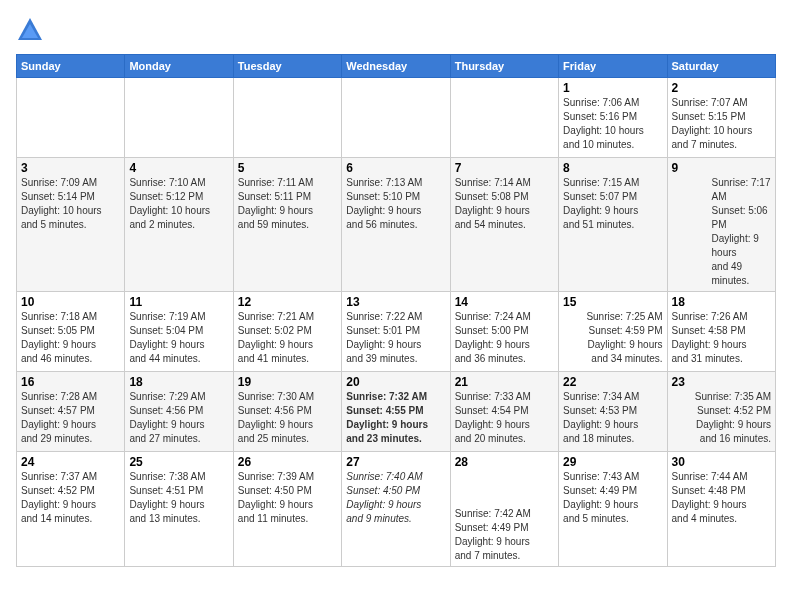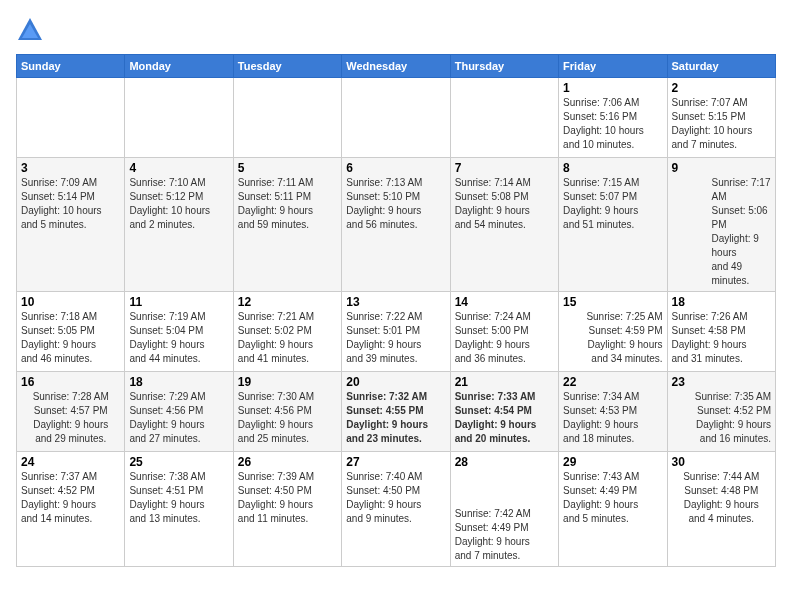--- a/index.html
+++ b/index.html
@@ -251,21 +251,21 @@
           <span class="day-num">18</span>
           <div class="day-info" style="white-space: pre-line;">Sunrise: 7:26 AM
 Sunset: 4:58 PM
 Daylight: 9 hours
 and 31 minutes.</div>
         </td>
       </tr>
       <tr class="data-row-even">
         <td>
           <span class="day-num">16</span>
-          <div class="day-info" style="white-space: pre-line; text-align: center;">Sunrise: 7:28 AM
+          <div class="day-info" style="white-space: pre-line;">Sunrise: 7:28 AM
 Sunset: 4:57 PM
 Daylight: 9 hours
 and 29 minutes.</div>
         </td>
         <td>
           <span class="day-num">18</span>
           <div class="day-info" style="white-space: pre-line;">Sunrise: 7:29 AM
 Sunset: 4:56 PM
 Daylight: 9 hours
 and 27 minutes.</div>
@@ -279,21 +279,21 @@
         </td>
         <td>
           <span class="day-num">20</span>
           <div class="day-info" style="white-space: pre-line; font-weight: bold;">Sunrise: 7:32 AM
 Sunset: 4:55 PM
 Daylight: 9 hours
 and 23 minutes.</div>
         </td>
         <td>
           <span class="day-num">21</span>
-          <div class="day-info" style="white-space: pre-line; font-weight: bold;">Sunrise: 7:33 AM
+          <div class="day-info" style="white-space: pre-line;">Sunrise: 7:33 AM
 Sunset: 4:54 PM
 Daylight: 9 hours
 and 20 minutes.</div>
         </td>
         <td>
           <span class="day-num">22</span>
           <div class="day-info" style="white-space: pre-line;">Sunrise: 7:34 AM
 Sunset: 4:53 PM
 Daylight: 9 hours
 and 18 minutes.</div>
@@ -323,41 +323,41 @@
         </td>
         <td>
           <span class="day-num">26</span>
           <div class="day-info" style="white-space: pre-line;">Sunrise: 7:39 AM
 Sunset: 4:50 PM
 Daylight: 9 hours
 and 11 minutes.</div>
         </td>
         <td>
           <span class="day-num">27</span>
-          <div class="day-info" style="white-space: pre-line;">Sunrise: 7:40 AM
+          <div class="day-info" style="white-space: pre-line; font-style: italic;">Sunrise: 7:40 AM
 Sunset: 4:50 PM
 Daylight: 9 hours
 and 9 minutes.</div>
         </td>
         <td>
           <span class="day-num">28</span>
           <div class="day-info" style="white-space: pre-line; margin-top: 38px;">Sunrise: 7:42 AM
 Sunset: 4:49 PM
 Daylight: 9 hours
 and 7 minutes.</div>
         </td>
         <td>
           <span class="day-num">29</span>
           <div class="day-info" style="white-space: pre-line;">Sunrise: 7:43 AM
 Sunset: 4:49 PM
 Daylight: 9 hours
 and 5 minutes.</div>
         </td>
         <td>
           <span class="day-num">30</span>
-          <div class="day-info" style="white-space: pre-line; text-align: center;">Sunrise: 7:44 AM
+          <div class="day-info" style="white-space: pre-line;">Sunrise: 7:44 AM
 Sunset: 4:48 PM
 Daylight: 9 hours
 and 4 minutes.</div>
         </td>
       </tr>
     </tbody>
 </table>
 
 </body></html>

